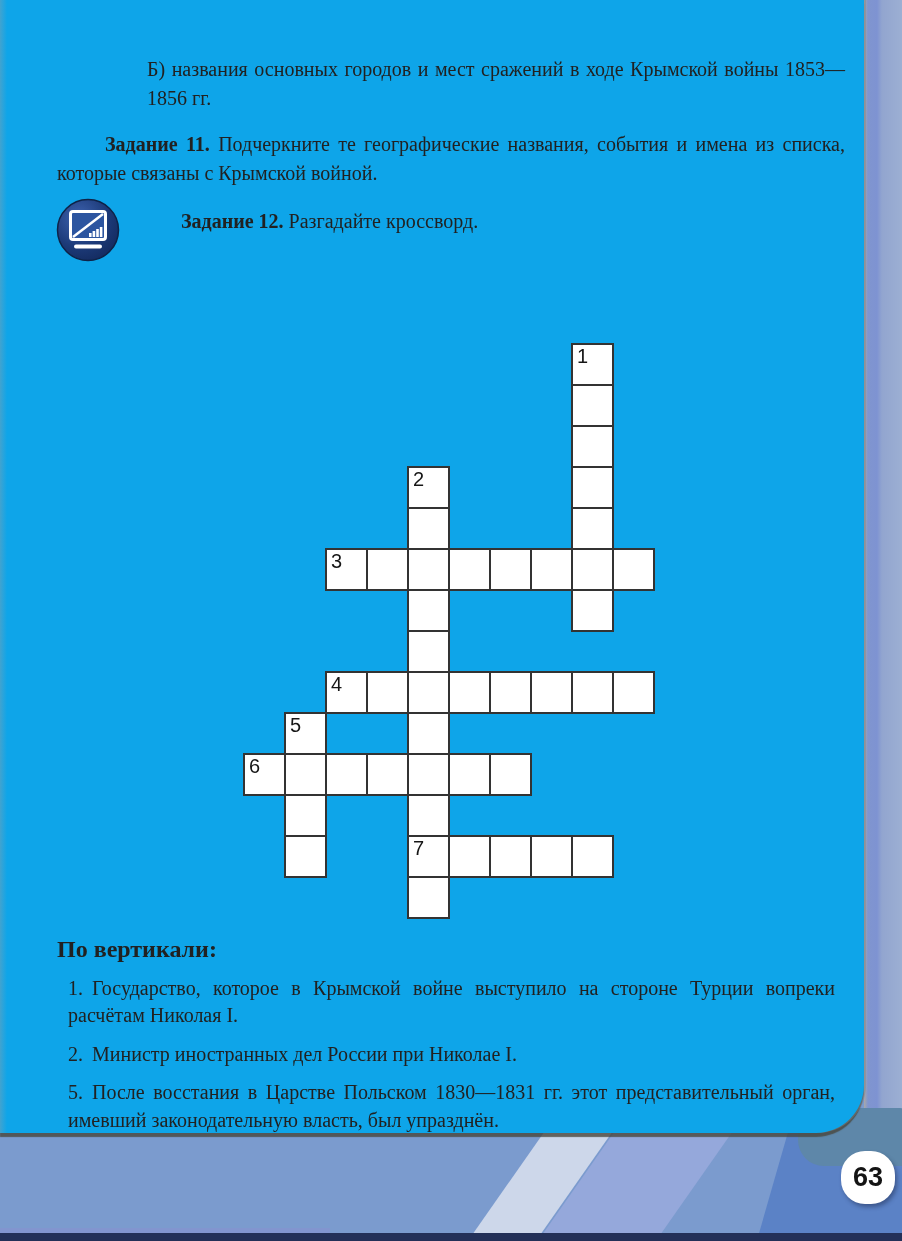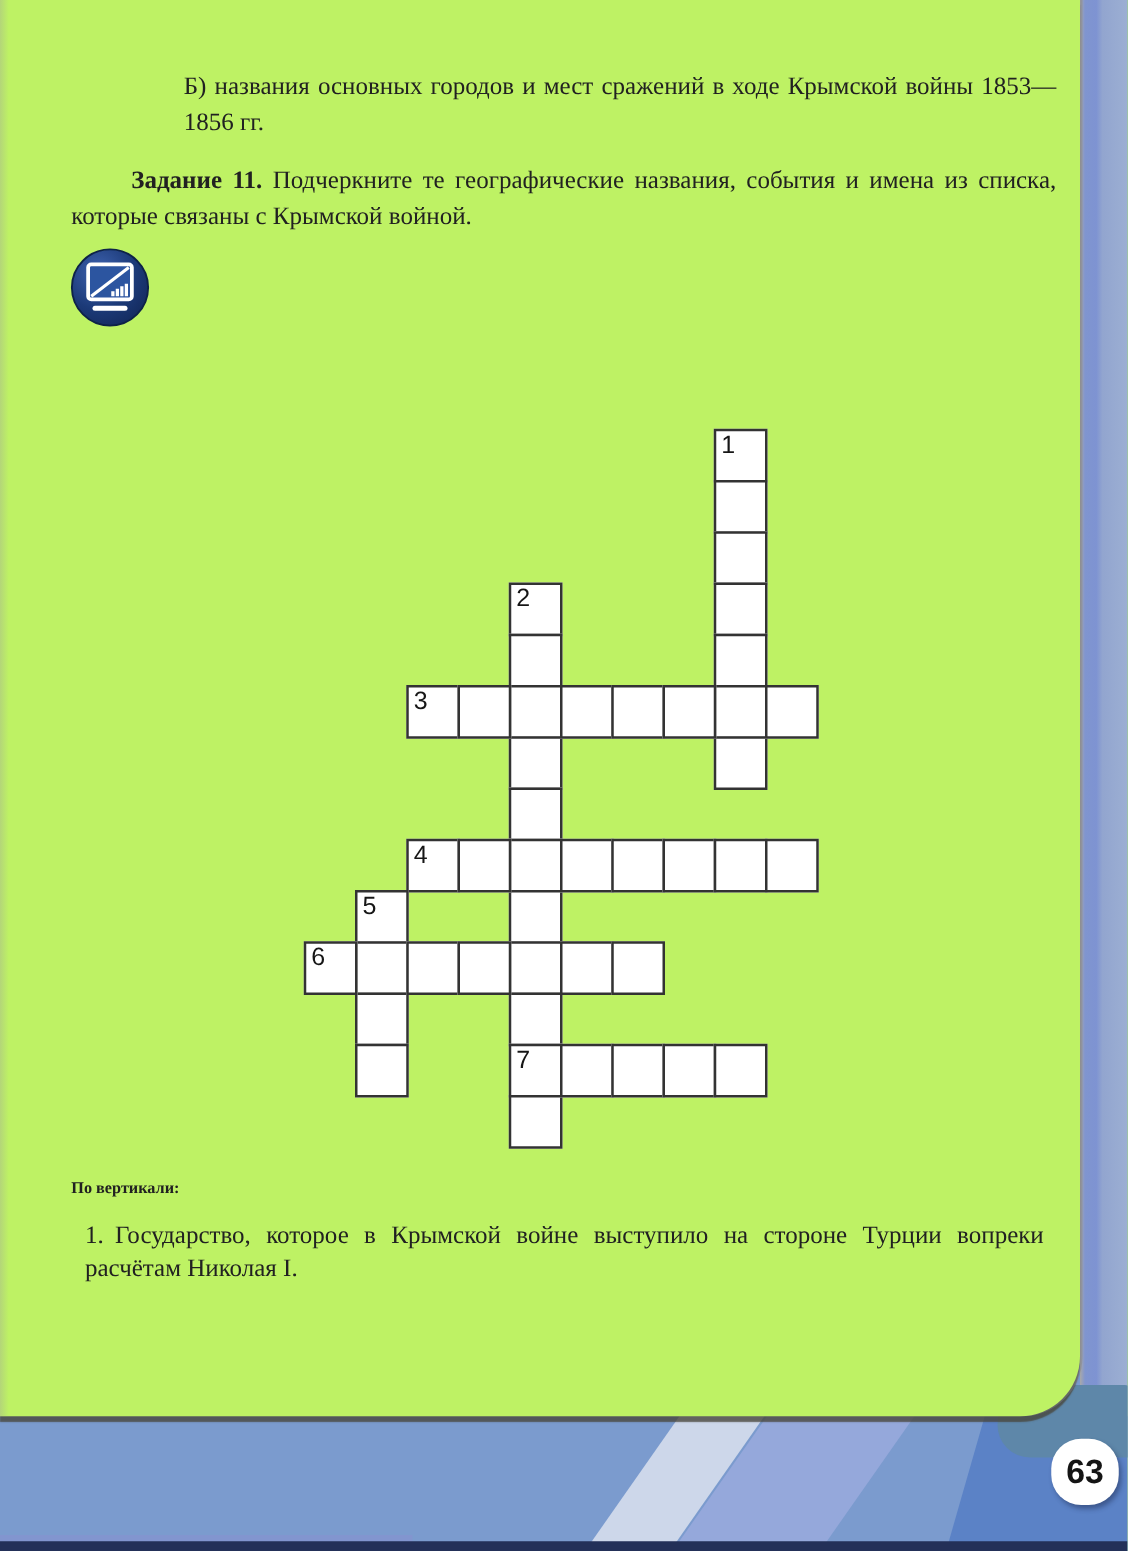--- a/index.html
+++ b/index.html
@@ -18,21 +18,21 @@
     background:#95a8db;transform:skewX(-35deg);}
   .band-rightdiag{position:absolute;left:772px;top:-10px;width:300px;height:130px;
     background:#5b82c6;transform:skewX(-16deg);}
   .band-bl{position:absolute;left:0;top:95px;width:330px;height:7px;background:#8494cf;opacity:.8;}
   .teal-wave{position:absolute;left:798px;top:1108px;width:108px;height:58px;z-index:2;
     background:#5e87a9;border-radius:42px 8px 0 34px;}
   .bg-navy{position:absolute;left:0;top:1233px;width:902px;height:8px;z-index:3;background:#233058;}
 
   
   .card{position:absolute;left:0;top:0;width:864px;height:1133px;z-index:5;
-    background:#bef264;border-radius:0 0 48px 0;
+    background:#0ea5e9;border-radius:0 0 48px 0;
     box-shadow:2px 0 0 rgba(130,130,130,.45), 0 4px 1px rgba(72,70,60,.8);}
   .card::before{content:"";position:absolute;left:0;top:0;width:7px;height:100%;
     background:linear-gradient(90deg,rgba(160,160,160,.35),rgba(160,160,160,0));}
 
   .content{position:absolute;left:0;top:0;width:864px;height:1133px;
     padding:55px 19px 0 57px;box-sizing:border-box;font-size:20px;line-height:29px;
     text-align:justify;}
 
   .intro-b{margin:0 0 0 90px;}
   .para{margin:17px 0 0 0;}
@@ -46,21 +46,21 @@
   
   .cw-layer{position:absolute;left:0;top:0;z-index:6;}
   .cw-cell{position:absolute;width:43px;height:43px;box-sizing:border-box;
     border:2px solid #333;background:#fff;}
   .cw-num{position:absolute;top:0px;left:4px;
     font-family:"Liberation Sans",sans-serif;font-size:20px;line-height:22px;color:#161616;}
 
   
   .clues{position:absolute;left:57px;top:936px;width:789px;z-index:6;
     font-size:20px;line-height:27.5px;text-align:justify;}
-  .clues h3{margin:0 0 2px 0;font-size:13px;font-weight:bold;}
+  .clues h3{margin:0 0 2px 0;font-size:24px;font-weight:bold;}
   .clue{margin:11px;}
   .clue-num{margin-right:9px;}
 
   
   .pagenum{position:absolute;left:841px;top:1151px;width:54px;height:53px;z-index:7;
     background:#fff;border-radius:24px;box-shadow:2px 3px 4px rgba(25,35,70,.45);
     display:flex;align-items:center;justify-content:center;
     font-family:"Liberation Sans",sans-serif;font-weight:bold;font-size:27px;color:#141414;}
 </style>
 </head>
@@ -103,20 +103,23 @@
             <circle cx="32" cy="32" r="30.5" fill="url(#iconbg)" stroke="#0e2348" stroke-width="1.5"></circle>
             <rect x="14.5" y="13.5" width="35" height="28" rx="2.5" fill="#2c55a0" stroke="#ffffff" stroke-width="3"></rect>
             <line x1="17" y1="39" x2="47" y2="16" stroke="#ffffff" stroke-width="2.5"></line>
             <rect x="33" y="35" width="2.6" height="4" fill="#fff"></rect>
             <rect x="36.6" y="33" width="2.6" height="6" fill="#fff"></rect>
             <rect x="40.2" y="31" width="2.6" height="8" fill="#fff"></rect>
             <rect x="43.8" y="29" width="2.6" height="10" fill="#fff"></rect>
             <rect x="18" y="46.5" width="28" height="4" rx="2" fill="#ffffff"></rect>
           </svg>
         </span>
+        <div class="task12-text">
+          <span class="b">Задание 12.</span><span> Разгадайте кроссворд.</span>
+        </div>
       </div>
     </div>
 
     <div class="cw-layer">
         <div class="cw-cell" style="left: 571px; top: 343px; width: 43px; height: 43px;">
           <span class="cw-num">1</span>
         </div>
         <div class="cw-cell" style="left: 571px; top: 384px; width: 43px; height: 43px;"></div>
         <div class="cw-cell" style="left: 571px; top: 425px; width: 43px; height: 43px;"></div>
         <div class="cw-cell" style="left: 571px; top: 466px; width: 43px; height: 43px;"></div>
@@ -172,20 +175,26 @@
         <div class="cw-cell" style="left: 489px; top: 835px; width: 43px; height: 43px;"></div>
         <div class="cw-cell" style="left: 530px; top: 835px; width: 43px; height: 43px;"></div>
         <div class="cw-cell" style="left: 571px; top: 835px; width: 43px; height: 43px;"></div>
       </div>
 
     <div class="clues">
       <h3>По вертикали:</h3>
       <p class="clue">
         <span class="clue-num">1.</span><span>Государство, которое в Крымской войне выступило на стороне Турции вопреки расчётам Николая I.</span>
       </p>
+      <p class="clue">
+        <span class="clue-num">2.</span><span>Министр иностранных дел России при Николае I.</span>
+      </p>
+      <p class="clue">
+        <span class="clue-num">5.</span><span>После восстания в Царстве Польском 1830—1831 гг. этот представительный орган, имевший законодательную власть, был упразднён.</span>
+      </p>
     </div>
   </div>
 
   <div class="pagenum">
     <span>63</span>
   </div>
 
 </div>
 
 </body></html>

